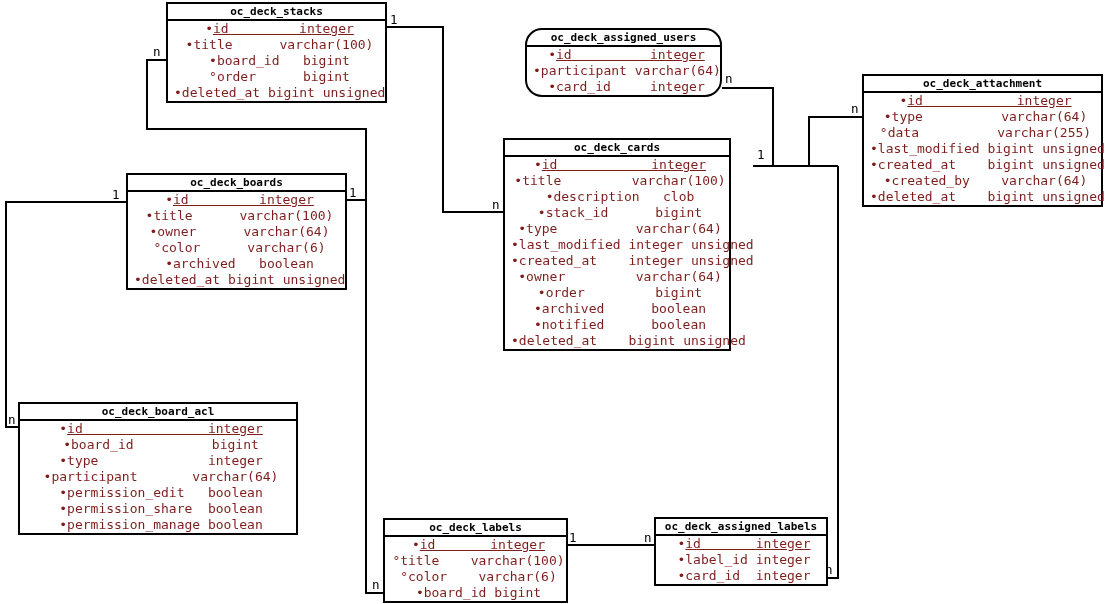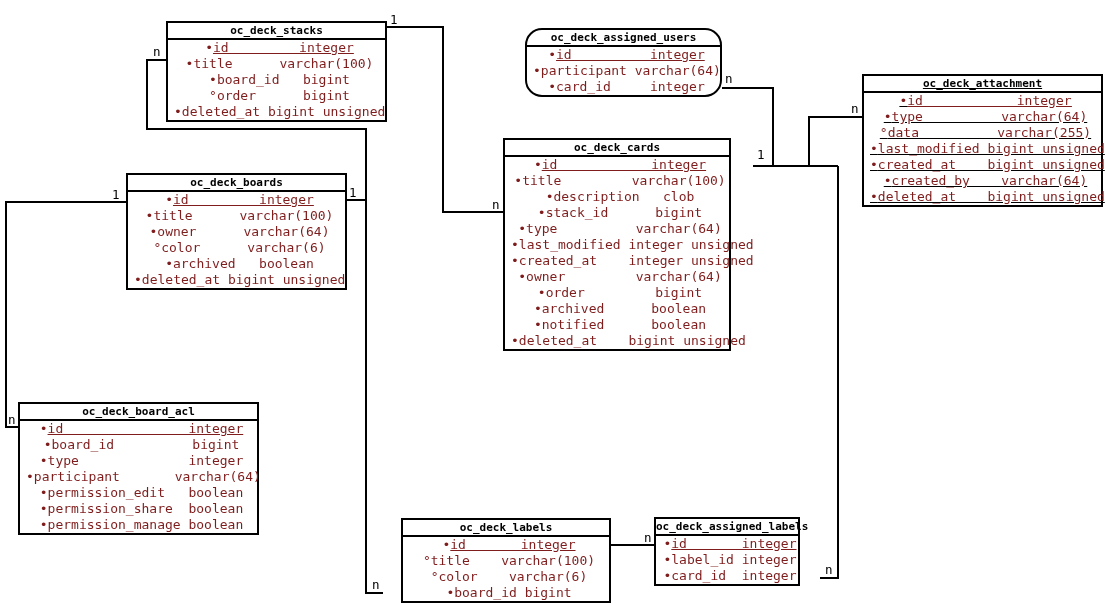--- a/index.html
+++ b/index.html
@@ -36,35 +36,35 @@
       <text x="112" y="199">1</text>
       <text x="8" y="424">n</text>
       <text x="372" y="589">n</text>
       <text x="725" y="83">n</text>
       <text x="757" y="159">1</text>
       <text x="851" y="113">n</text>
       <text x="569" y="542">1</text>
       <text x="644" y="542">n</text>
       <text x="825" y="574">n</text>
     </svg>
-    <div class="tbl" style="left: 166px; top: 2px; width: 221px; margin-top: 19px;">
+    <div class="tbl" style="left: 166px; top: 2px; width: 221px;">
       <div class="tbl-title">oc_deck_stacks</div>
       <div class="tbl-row"><span>•</span><span class="pk">id         integer</span></div>
       <div class="tbl-row"><span>•</span><span>title      varchar(100)</span></div>
       <div class="tbl-row"><span>•</span><span>board_id   bigint</span></div>
       <div class="tbl-row"><span>°</span><span>order      bigint</span></div>
       <div class="tbl-row"><span>•</span><span>deleted_at bigint unsigned</span></div>
     </div>
     <div class="tbl" style="left: 525px; top: 28px; width: 197px; border-radius: 17px;">
       <div class="tbl-title">oc_deck_assigned_users</div>
       <div class="tbl-row"><span>•</span><span class="pk">id          integer</span></div>
       <div class="tbl-row"><span>•</span><span>participant varchar(64)</span></div>
       <div class="tbl-row"><span>•</span><span>card_id     integer</span></div>
     </div>
-    <div class="tbl" style="left: 862px; top: 74px; width: 241px; text-decoration: underline;">
+    <div class="tbl" style="left: 862px; top: 74px; width: 241px;">
       <div class="tbl-title">oc_deck_attachment</div>
       <div class="tbl-row"><span>•</span><span class="pk">id            integer</span></div>
       <div class="tbl-row"><span>•</span><span>type          varchar(64)</span></div>
       <div class="tbl-row"><span>°</span><span>data          varchar(255)</span></div>
       <div class="tbl-row"><span>•</span><span>last_modified bigint unsigned</span></div>
       <div class="tbl-row"><span>•</span><span>created_at    bigint unsigned</span></div>
       <div class="tbl-row"><span>•</span><span>created_by    varchar(64)</span></div>
       <div class="tbl-row"><span>•</span><span>deleted_at    bigint unsigned</span></div>
     </div>
     <div class="tbl" style="left: 126px; top: 173px; width: 221px;">
@@ -84,36 +84,36 @@
       <div class="tbl-row"><span>•</span><span>stack_id      bigint</span></div>
       <div class="tbl-row"><span>•</span><span>type          varchar(64)</span></div>
       <div class="tbl-row"><span>•</span><span>last_modified integer unsigned</span></div>
       <div class="tbl-row"><span>•</span><span>created_at    integer unsigned</span></div>
       <div class="tbl-row"><span>•</span><span>owner         varchar(64)</span></div>
       <div class="tbl-row"><span>•</span><span>order         bigint</span></div>
       <div class="tbl-row"><span>•</span><span>archived      boolean</span></div>
       <div class="tbl-row"><span>•</span><span>notified      boolean</span></div>
       <div class="tbl-row"><span>•</span><span>deleted_at    bigint unsigned</span></div>
     </div>
-    <div class="tbl" style="left: 18px; top: 402px; width: 241px;">
+    <div class="tbl" style="left: 18px; top: 402px; width: 280px;">
       <div class="tbl-title">oc_deck_board_acl</div>
       <div class="tbl-row"><span>•</span><span class="pk">id                integer</span></div>
       <div class="tbl-row"><span>•</span><span>board_id          bigint</span></div>
       <div class="tbl-row"><span>•</span><span>type              integer</span></div>
       <div class="tbl-row"><span>•</span><span>participant       varchar(64)</span></div>
       <div class="tbl-row"><span>•</span><span>permission_edit   boolean</span></div>
       <div class="tbl-row"><span>•</span><span>permission_share  boolean</span></div>
       <div class="tbl-row"><span>•</span><span>permission_manage boolean</span></div>
     </div>
-    <div class="tbl" style="left: 401px; top: 518px; width: 210px;">
+    <div class="tbl" style="left: 383px; top: 518px; width: 185px;">
       <div class="tbl-title">oc_deck_labels</div>
       <div class="tbl-row"><span>•</span><span class="pk">id       integer</span></div>
       <div class="tbl-row"><span>°</span><span>title    varchar(100)</span></div>
       <div class="tbl-row"><span>°</span><span>color    varchar(6)</span></div>
       <div class="tbl-row"><span>•</span><span>board_id bigint</span></div>
     </div>
-    <div class="tbl" style="left: 654px; top: 517px; width: 146px;">
+    <div class="tbl" style="left: 654px; top: 517px; width: 174px;">
       <div class="tbl-title">oc_deck_assigned_labels</div>
       <div class="tbl-row"><span>•</span><span class="pk">id       integer</span></div>
       <div class="tbl-row"><span>•</span><span>label_id integer</span></div>
       <div class="tbl-row"><span>•</span><span>card_id  integer</span></div>
     </div>
   </div>
 
 </body></html>

